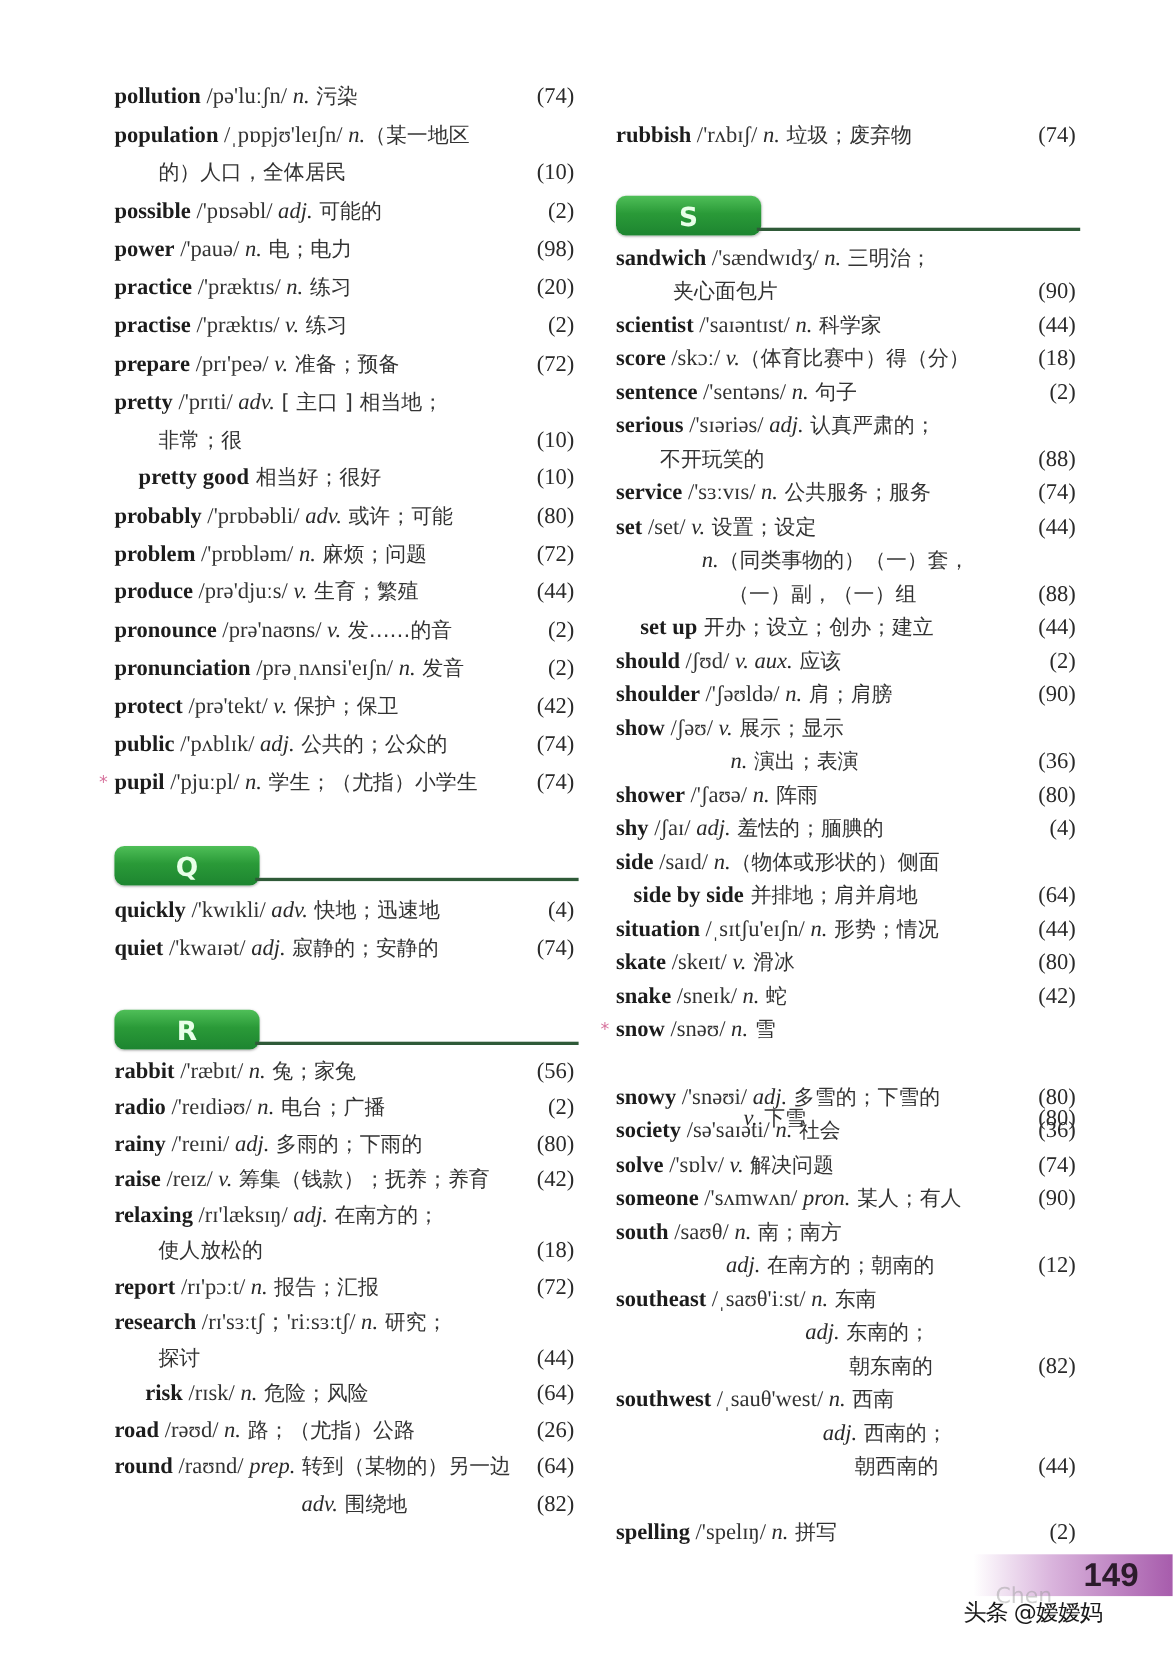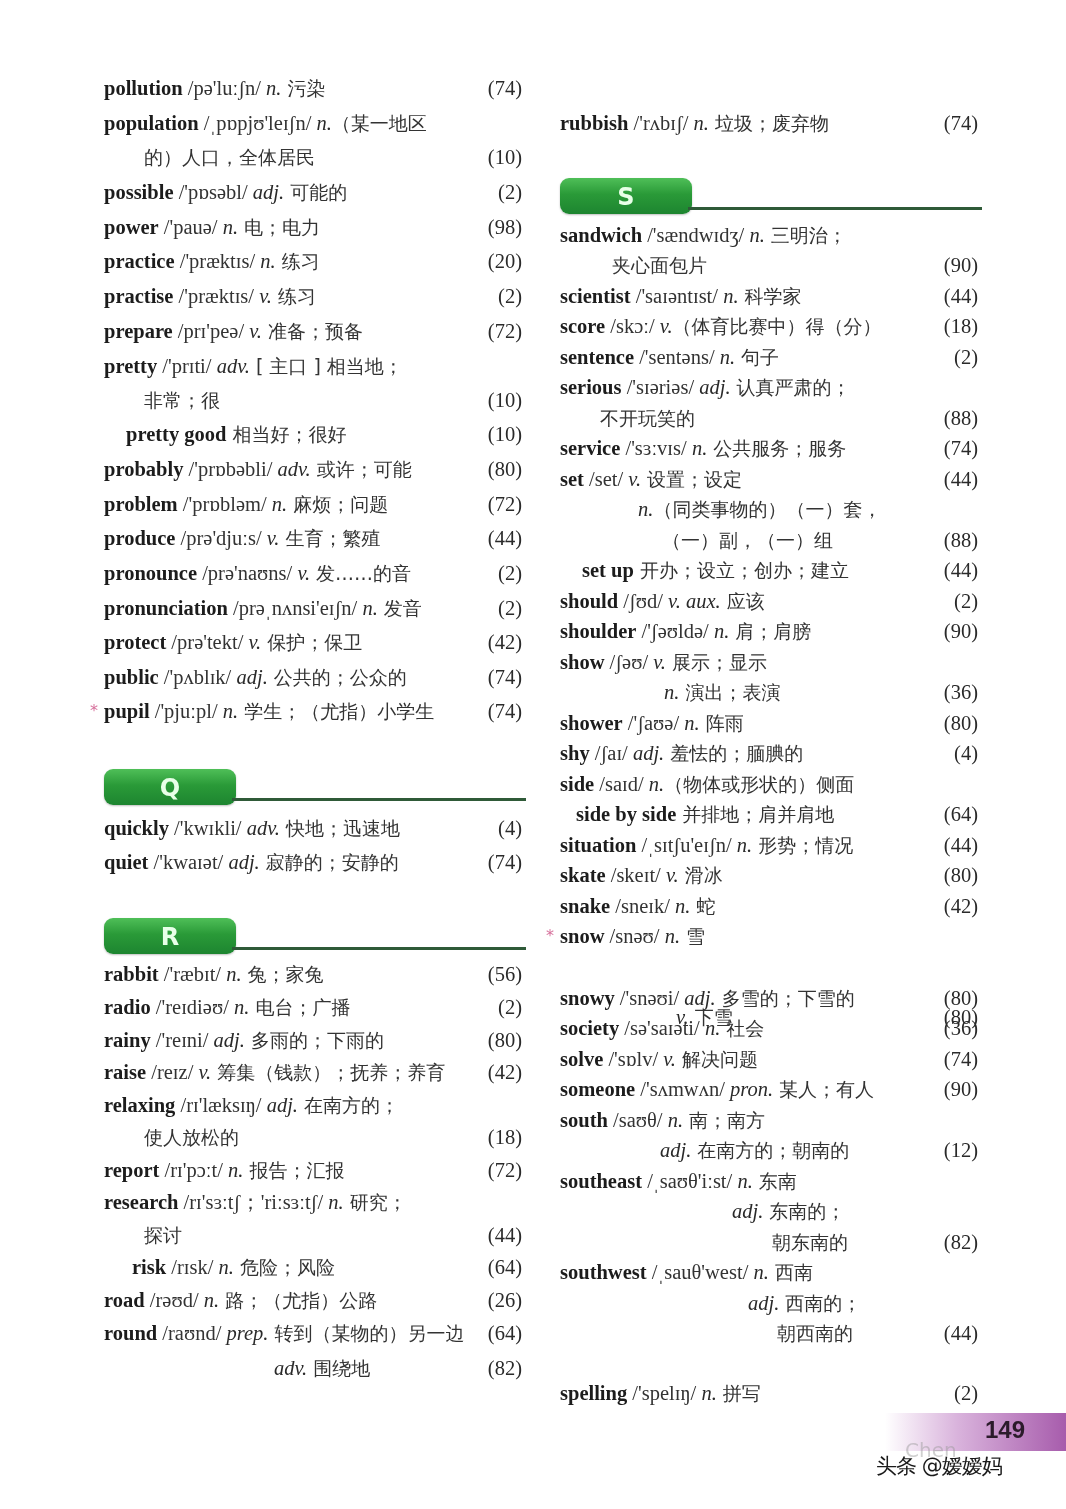--- a/index.html
+++ b/index.html
@@ -42,21 +42,21 @@
     background: #2f5a38;
   }
 
   .page-band {
     position: absolute; left: 885px; top: 1413px; width: 181px; height: 38px;
     background: linear-gradient(to right, rgba(255,255,255,0) 0%, #d9b3dc 40%, #a75cac 100%);
   }
   .page-num {
     position: absolute; left: 985px; top: 1416px;
     font-family: "Liberation Sans", "DejaVu Sans", sans-serif;
-    font-weight: bold; font-size: 24px; color: #2b1b2b;
+    font-weight: bold; font-size: 30px; color: #2b1b2b;
   }
   .watermark {
     position: absolute; left: 876px; top: 1452px;
     font-family: "DejaVu Sans", sans-serif; font-size: 21px; color: #1a1a1a;
     text-shadow: 1px 1px 0 #fff, -1px -1px 0 #fff, 1px -1px 0 #fff, -1px 1px 0 #fff;
     letter-spacing: -1px;
   }
   .watermark-ghost {
     position: absolute; left: 905px; top: 1438px;
     font-family: "DejaVu Sans", sans-serif; font-size: 20px; color: rgba(150,150,150,0.45);

